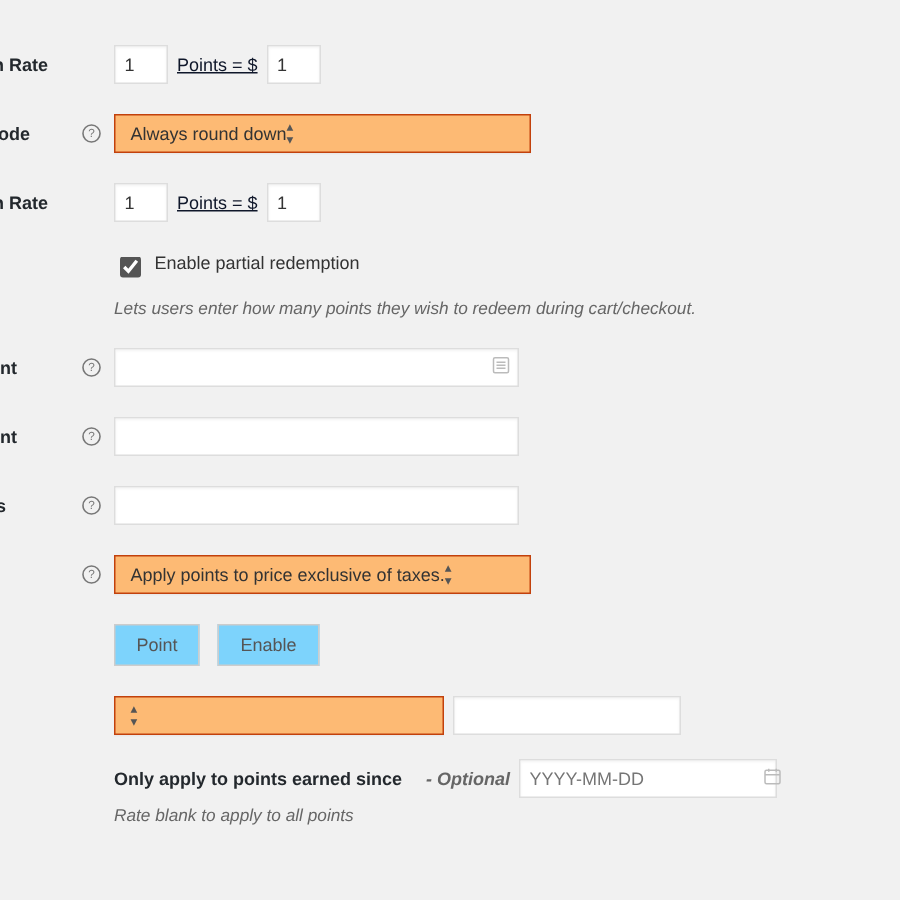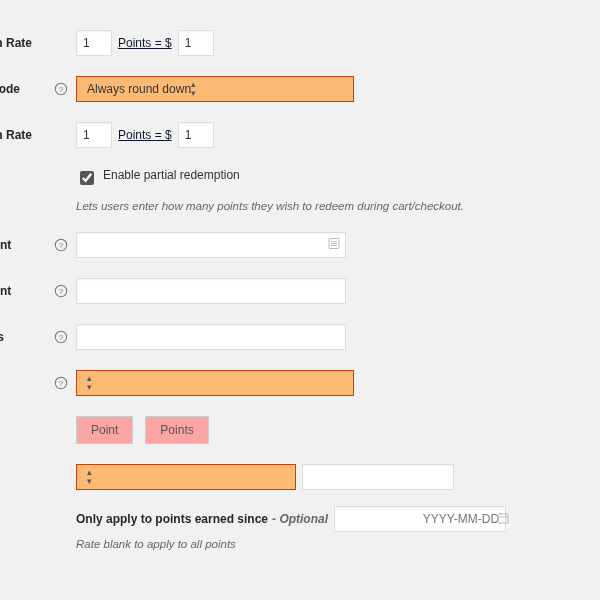--- a/index.html
+++ b/index.html
@@ -87,21 +87,21 @@
     accent-color: #555;
   }
   .desc {
     font-style: italic;
     color: #666;
     font-size: 11.5px;
     margin-top: 6px;
     text-align: right;
   }
   .btn {
-    background: #fca5a5;
+    background: #7dd3fc;
     border: 1px solid #ccc;
     color: #555;
     height: 28px;
     padding: 0 14px;
     font-size: 12px;
     cursor: pointer;
   }
   .btn + .btn { margin-left: 6px; }
   .icon-in-input {
     position: relative;
@@ -129,32 +129,31 @@
     flex-direction: column;
     align-items: flex-start;
     margin-top: 10px;
   }
   .sub-label {
     font-weight: 600;
     font-size: 12px;
     color: #23282d;
     display: inline-flex;
     align-items: center;
-    gap: 4px;
+    gap: 16px;
     margin-bottom: 1px;
   }
   .sub-label .opt { font-weight: 700; font-style: italic; color: #666; }
   .date-wrap {
     position: relative;
     display: inline-block;
   }
   .date-input {
     width: 172px;
     color: #888;
-    text-align: right;
   }
   .date-ico {
     position: absolute;
     right: -3px;
     top: 50%;
     transform: translateY(-50%);
     color: #aaa;
     font-size: 11px;
     pointer-events: none;
   }
@@ -286,31 +285,32 @@
     <div class="row">
       <div class="label-col"></div>
       <div class="help">
         <svg width="14" height="14" viewBox="0 0 16 16">
             <circle cx="8" cy="8" r="6.5" fill="none" stroke="#777" stroke-width="1.2"></circle>
             <text x="8" y="11" text-anchor="middle" font-size="9" fill="#777" font-family="Arial">?</text>
           </svg>
       </div>
       <div class="field-col">
         <div class="select sel-wide">
+          <span>Apply points to price exclusive of taxes.</span>
           <span class="caret">▴<br>▾</span>
         </div>
       </div>
     </div>
 
     <div class="row">
       <div class="label-col"></div>
       <div class="help"></div>
       <div class="field-col">
         <button class="btn">Point</button>
-        <button class="btn">Points</button>
+        <button class="btn">Enable</button>
       </div>
     </div>
 
     <div class="row" style="margin-bottom:6px;">
       <div class="label-col">
           <span class="lbl">er</span>
         </div>
       <div class="help"></div>
       <div class="field-col" style="flex-direction:column; align-items:flex-start;">
         <div class="multi-row">

